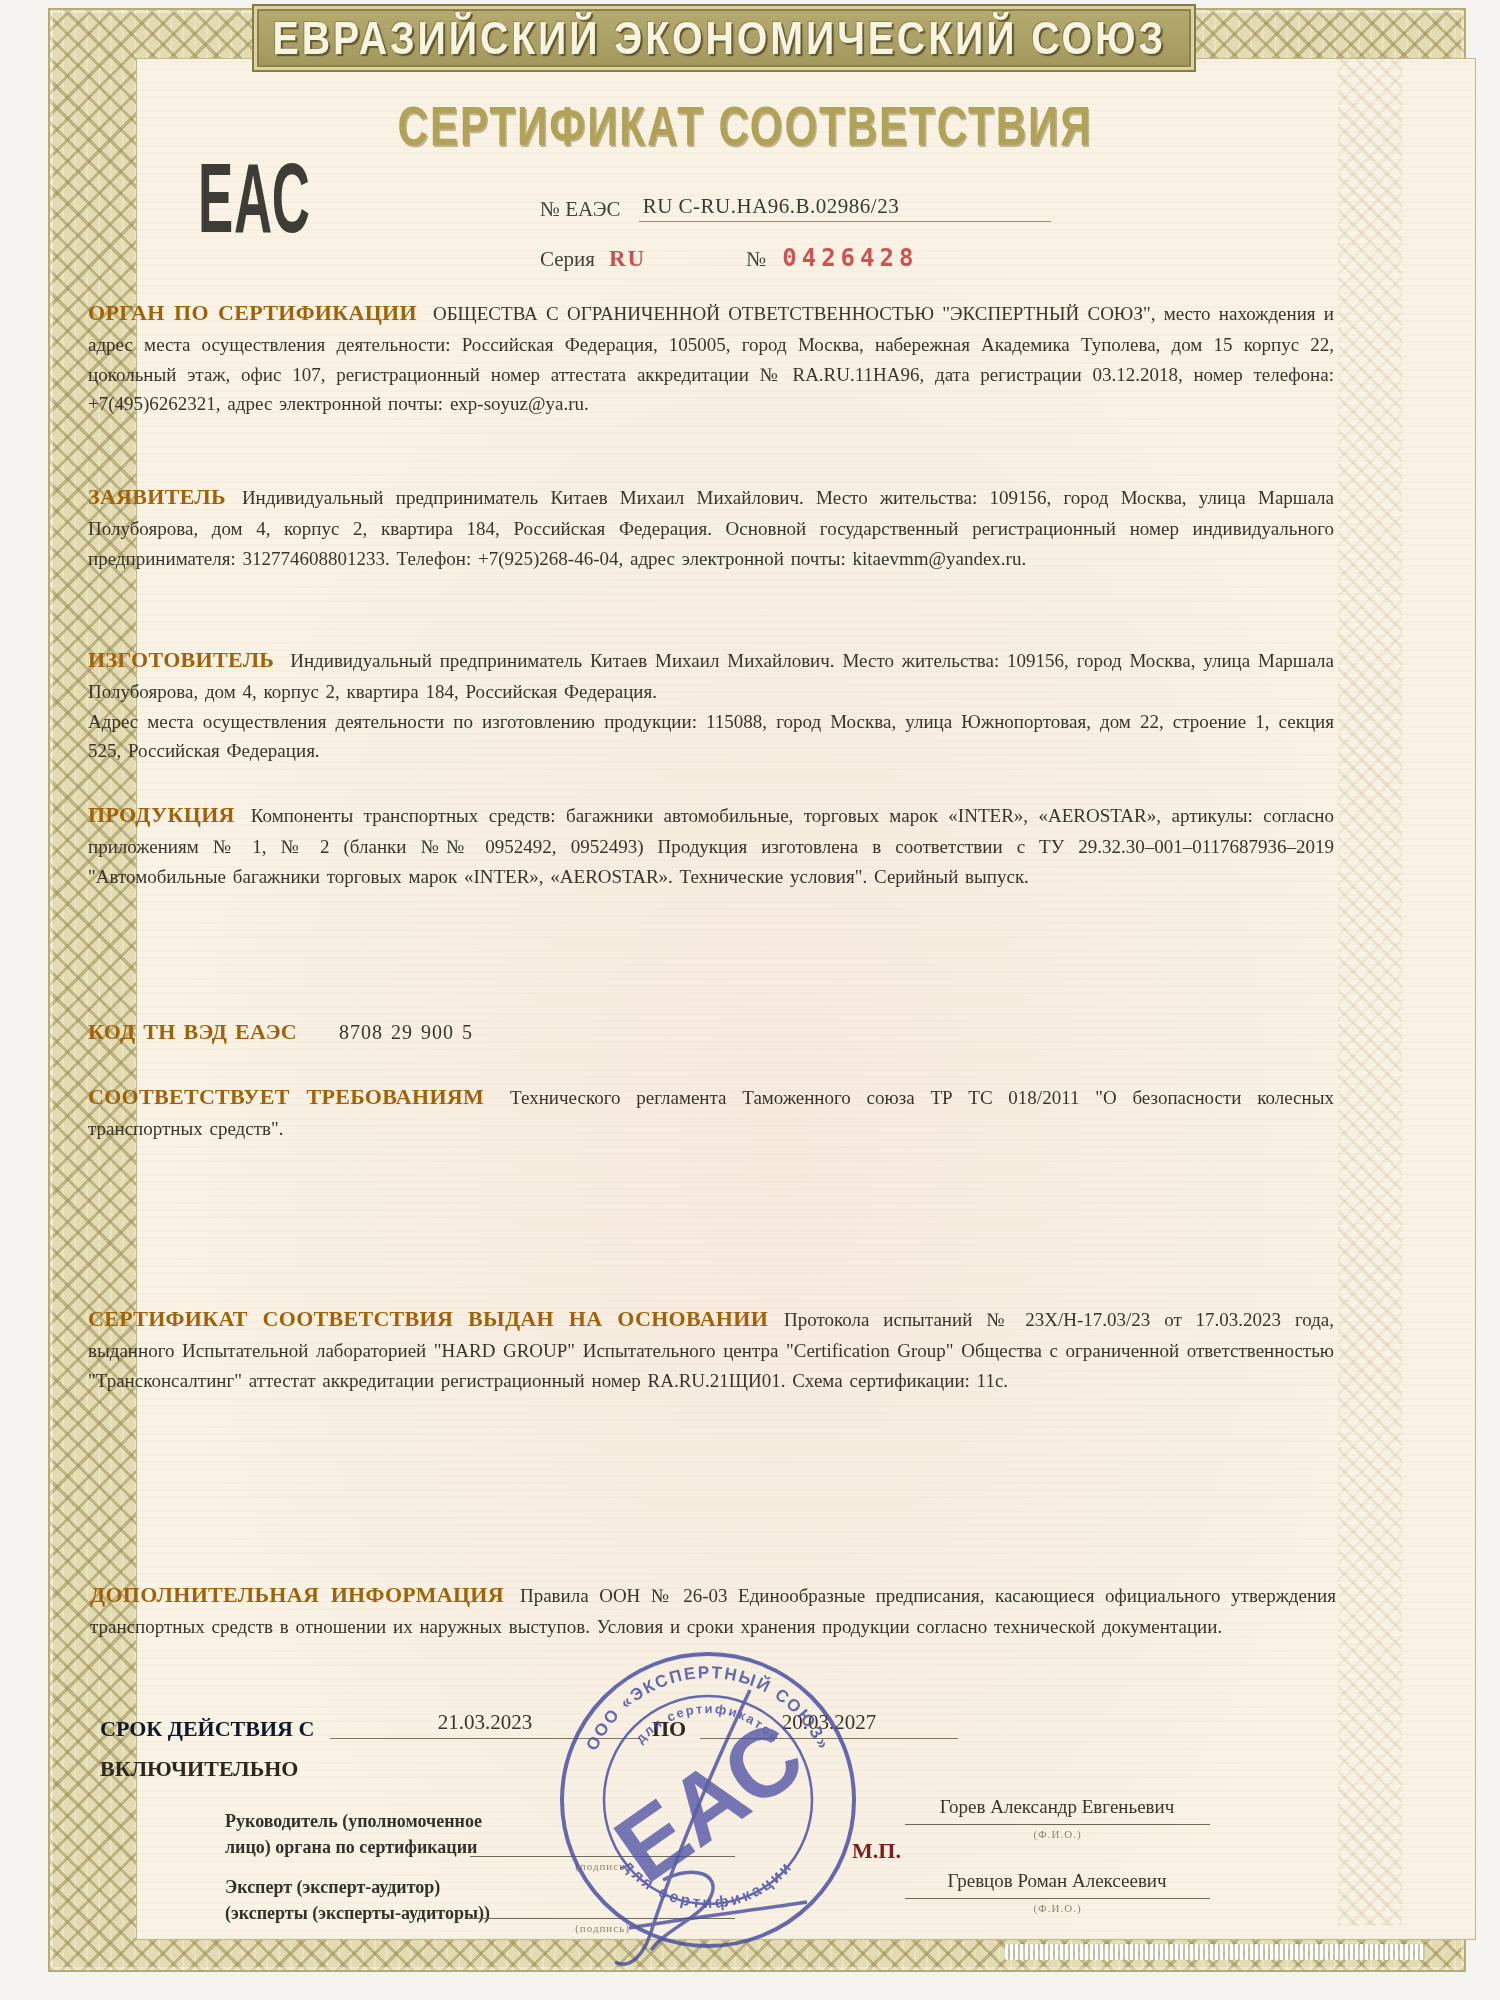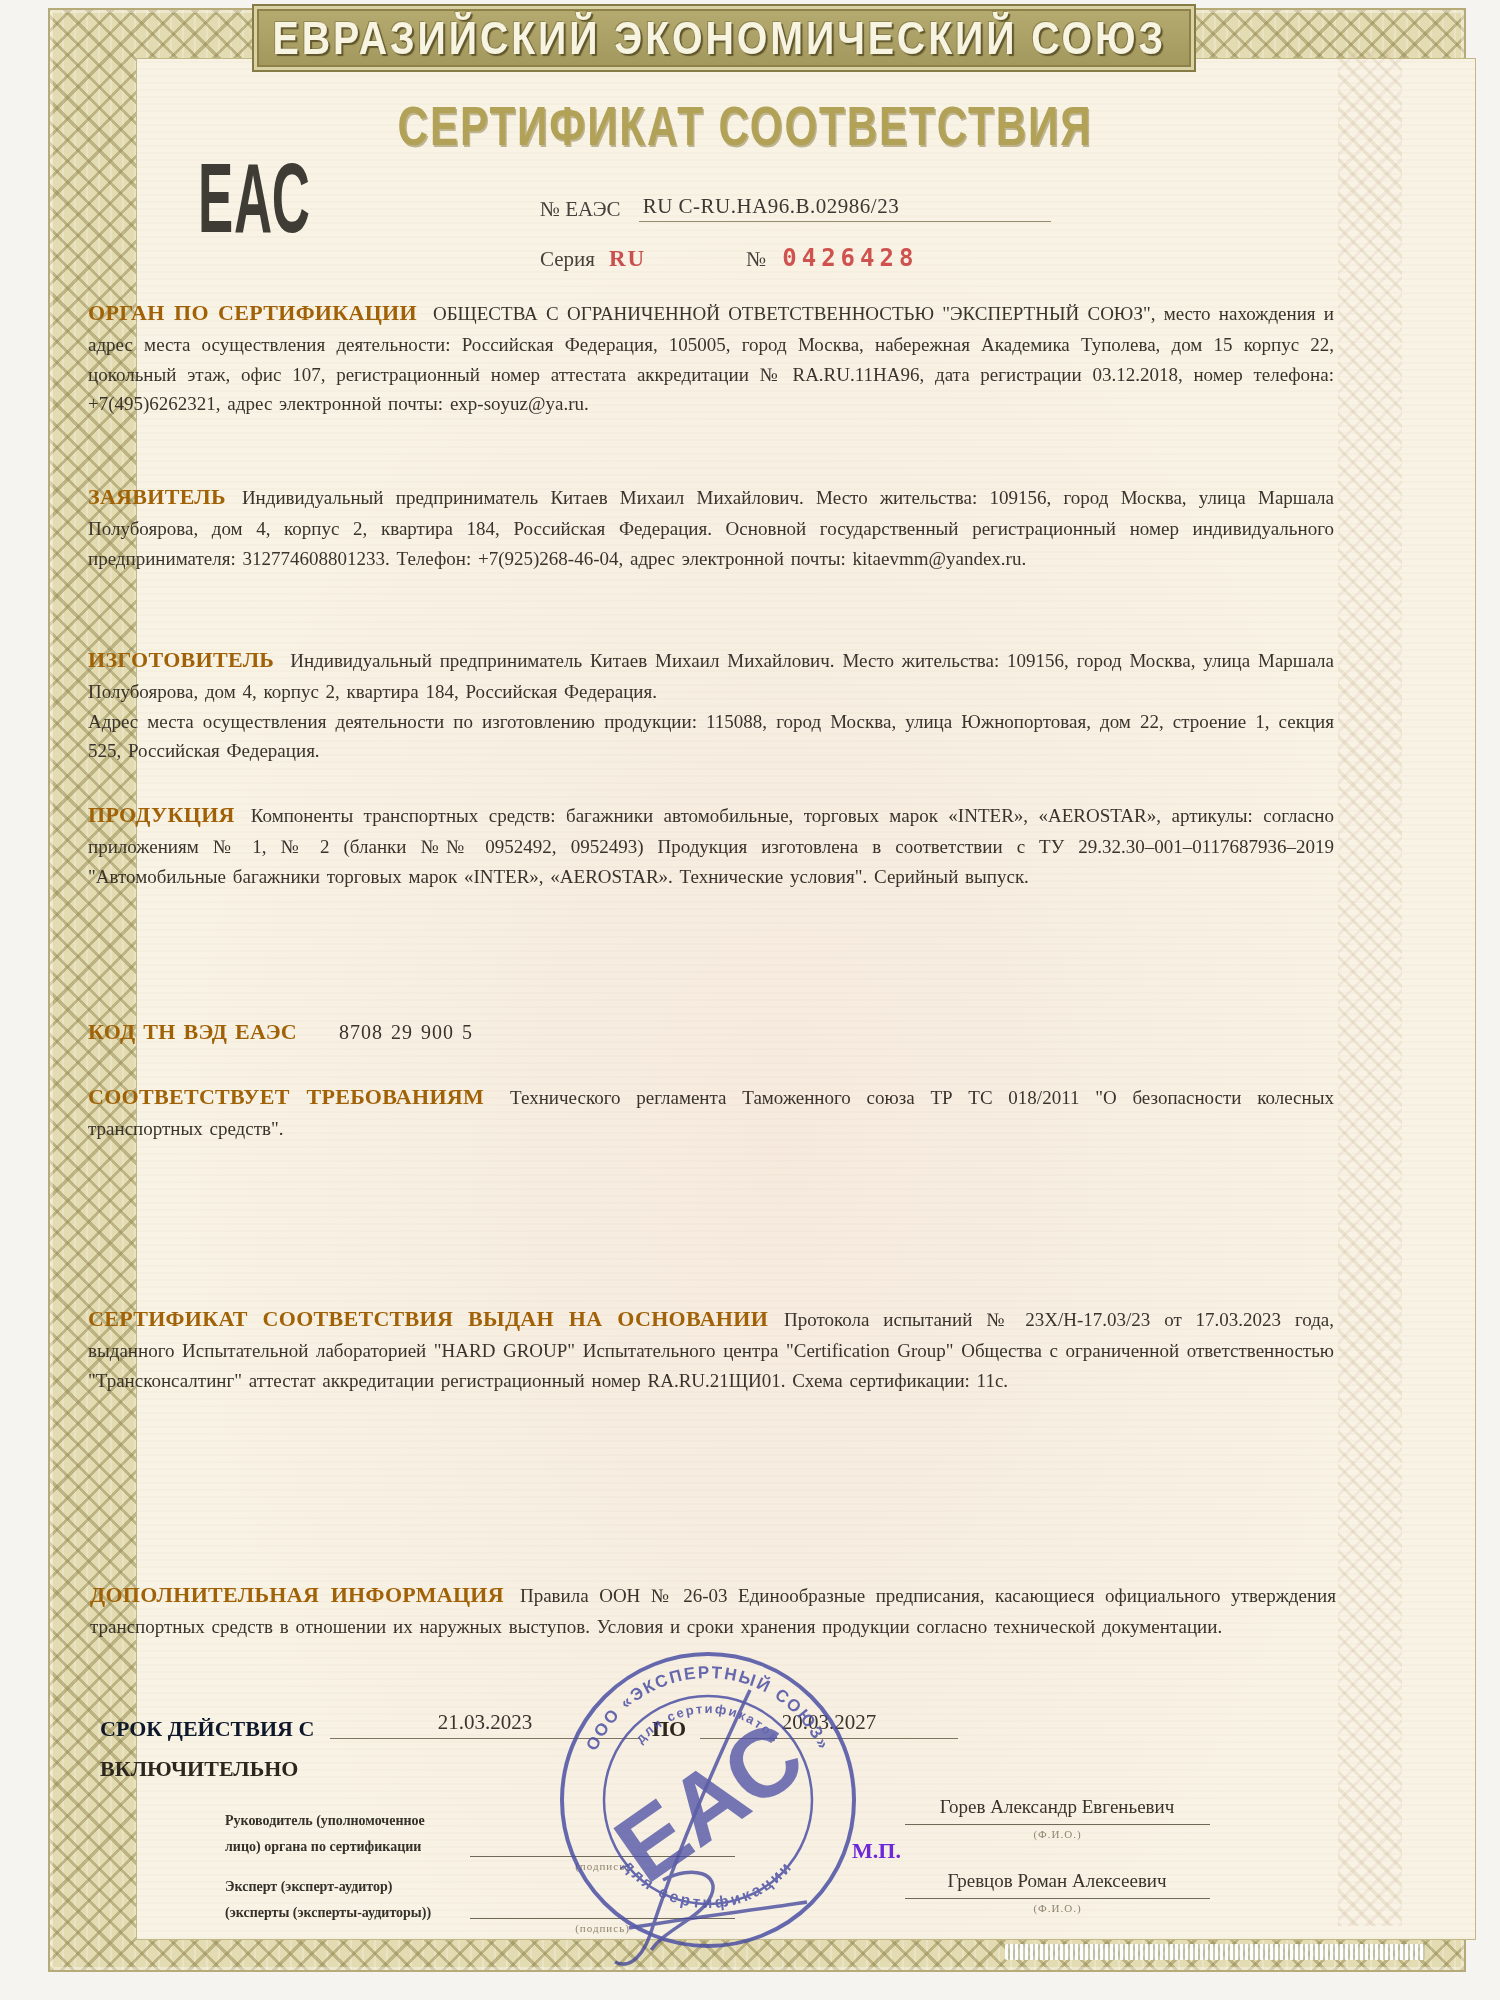--- a/index.html
+++ b/index.html
@@ -105,25 +105,25 @@
     position:absolute;left:330px;top:1710px;width:310px;text-align:center;
     font-size:21px;color:#3a332b;border-bottom:1.5px solid #7e755f;padding-bottom:3px;
   }
   .validity-po{position:absolute;left:652px;top:1716px;font-weight:bold;font-size:22px;color:#2c261f;}
   .validity-to{
     position:absolute;left:700px;top:1710px;width:258px;text-align:center;
     font-size:21px;color:#3a332b;border-bottom:1.5px solid #7e755f;padding-bottom:3px;
   }
   .validity-incl{position:absolute;left:100px;top:1756px;font-weight:bold;font-size:22px;color:#2c261f;}
   
-  .sig-label{position:absolute;font-weight:bold;font-size:14px;line-height:26px;color:#34302a;}
+  .sig-label{position:absolute;font-weight:bold;font-size:18px;line-height:26px;color:#34302a;}
   .sig-line{position:absolute;border-bottom:1.4px solid #6f6a58;}
   .sig-caption{position:absolute;text-align:center;font-size:11px;letter-spacing:1px;color:#91836f;}
   .sig-name{position:absolute;text-align:center;font-size:19px;color:#3a332b;}
-  .mp{position:absolute;left:852px;top:1838px;font-weight:bold;font-size:22px;color:#6d28d9;}
+  .mp{position:absolute;left:852px;top:1838px;font-weight:bold;font-size:22px;color:#7f1d1d;}
   
   .stamp{position:absolute;left:545px;top:1628px;width:330px;height:345px;opacity:.82;}
   
   .microprint{
     position:absolute;left:1005px;top:1944px;width:420px;height:16px;
     background:
       repeating-linear-gradient(90deg, rgba(255,255,255,.9) 0 3px, rgba(120,130,90,.35) 3px 5px),
       rgba(255,255,255,.55);
     border-radius:2px;
   }

